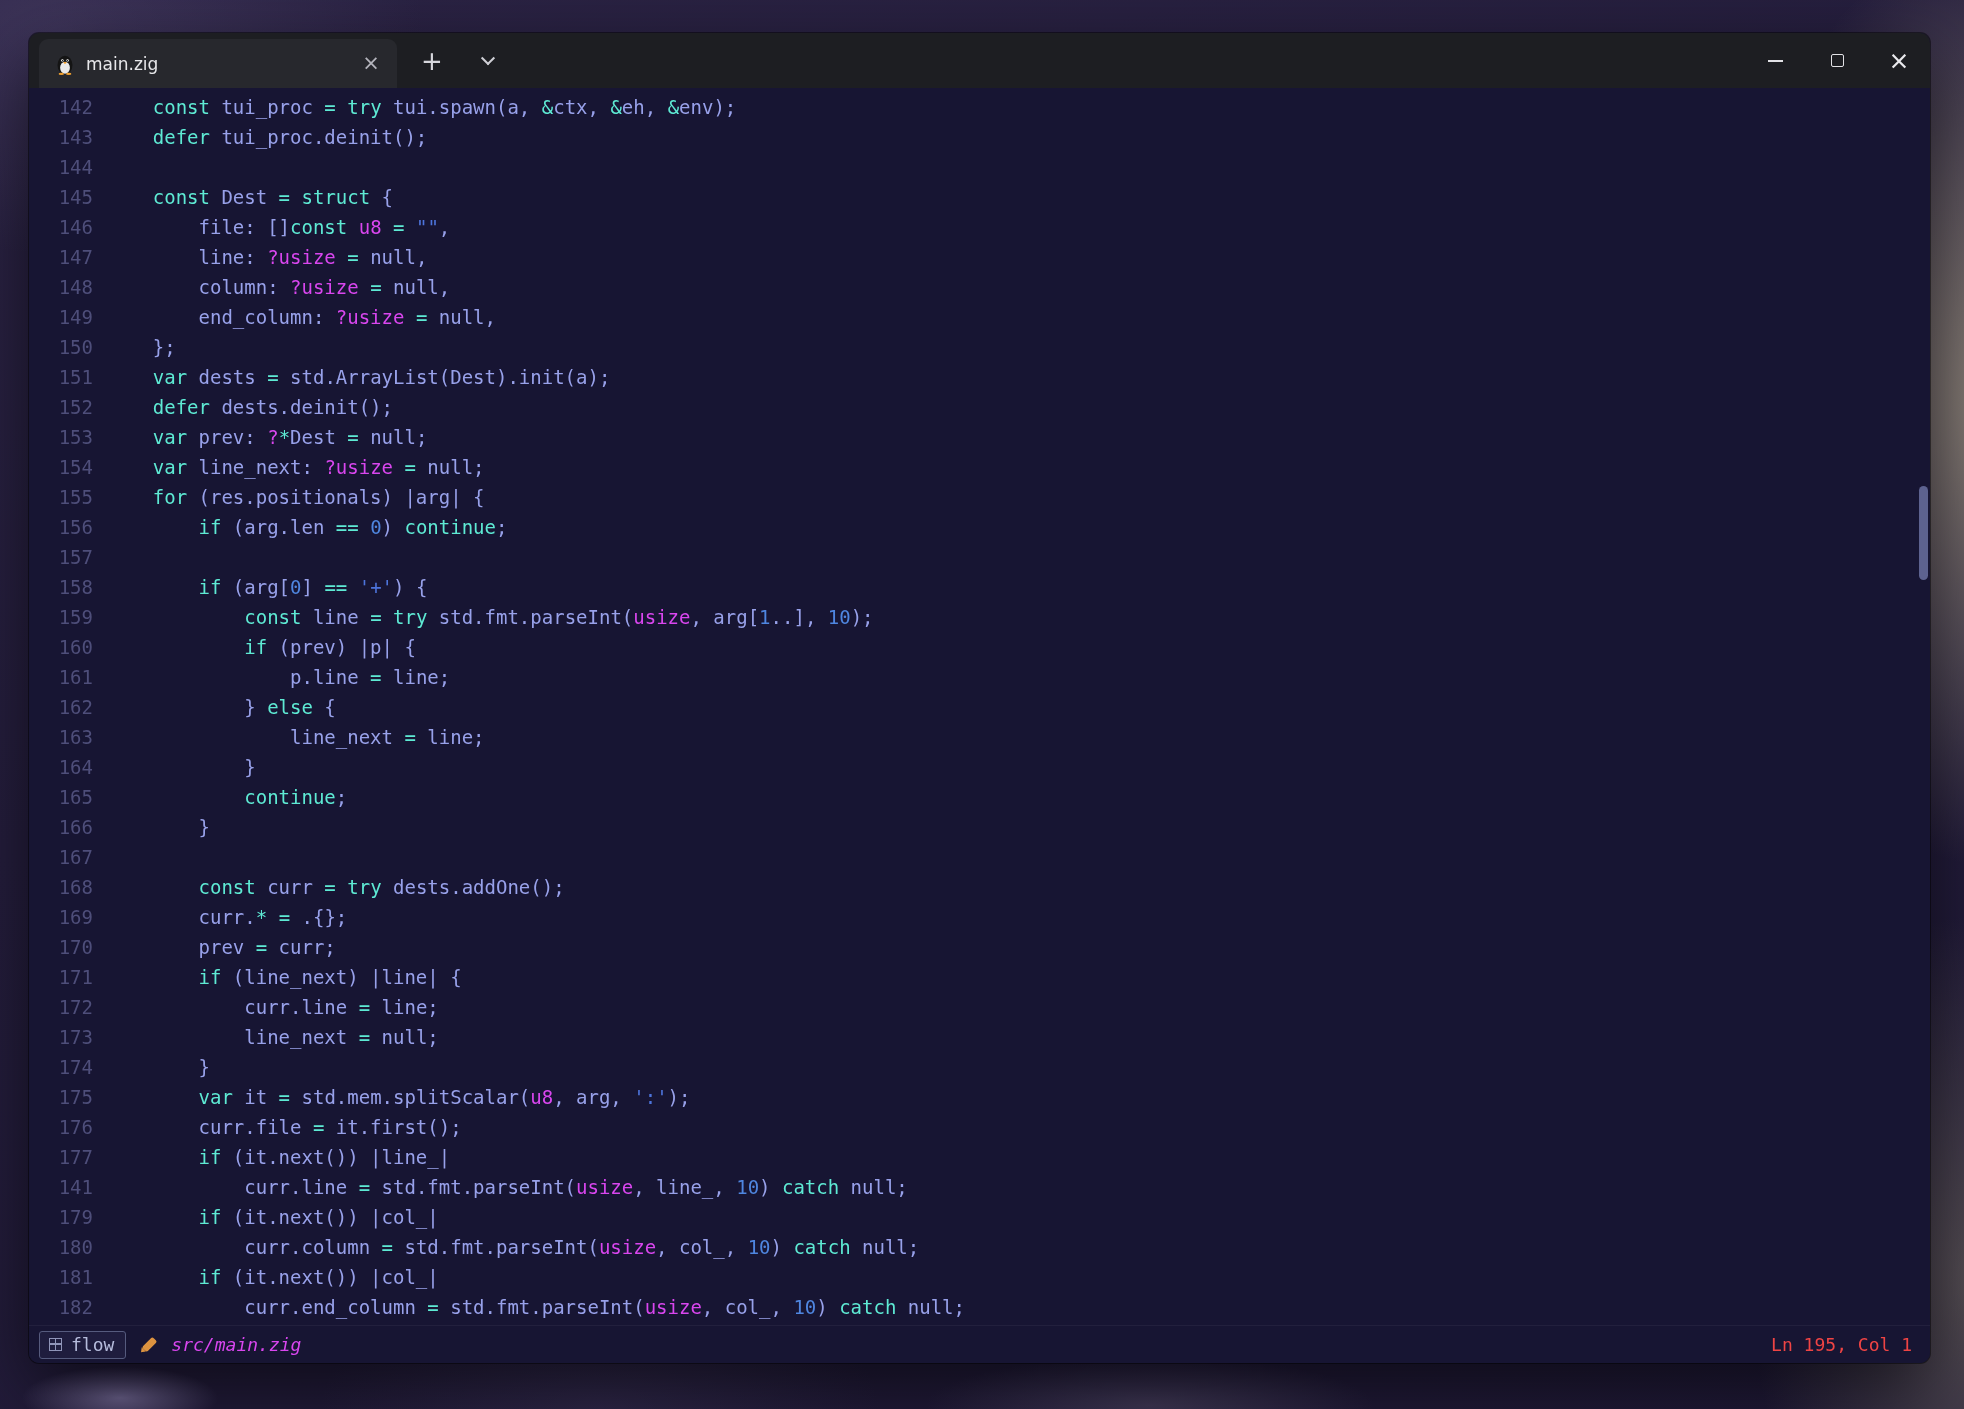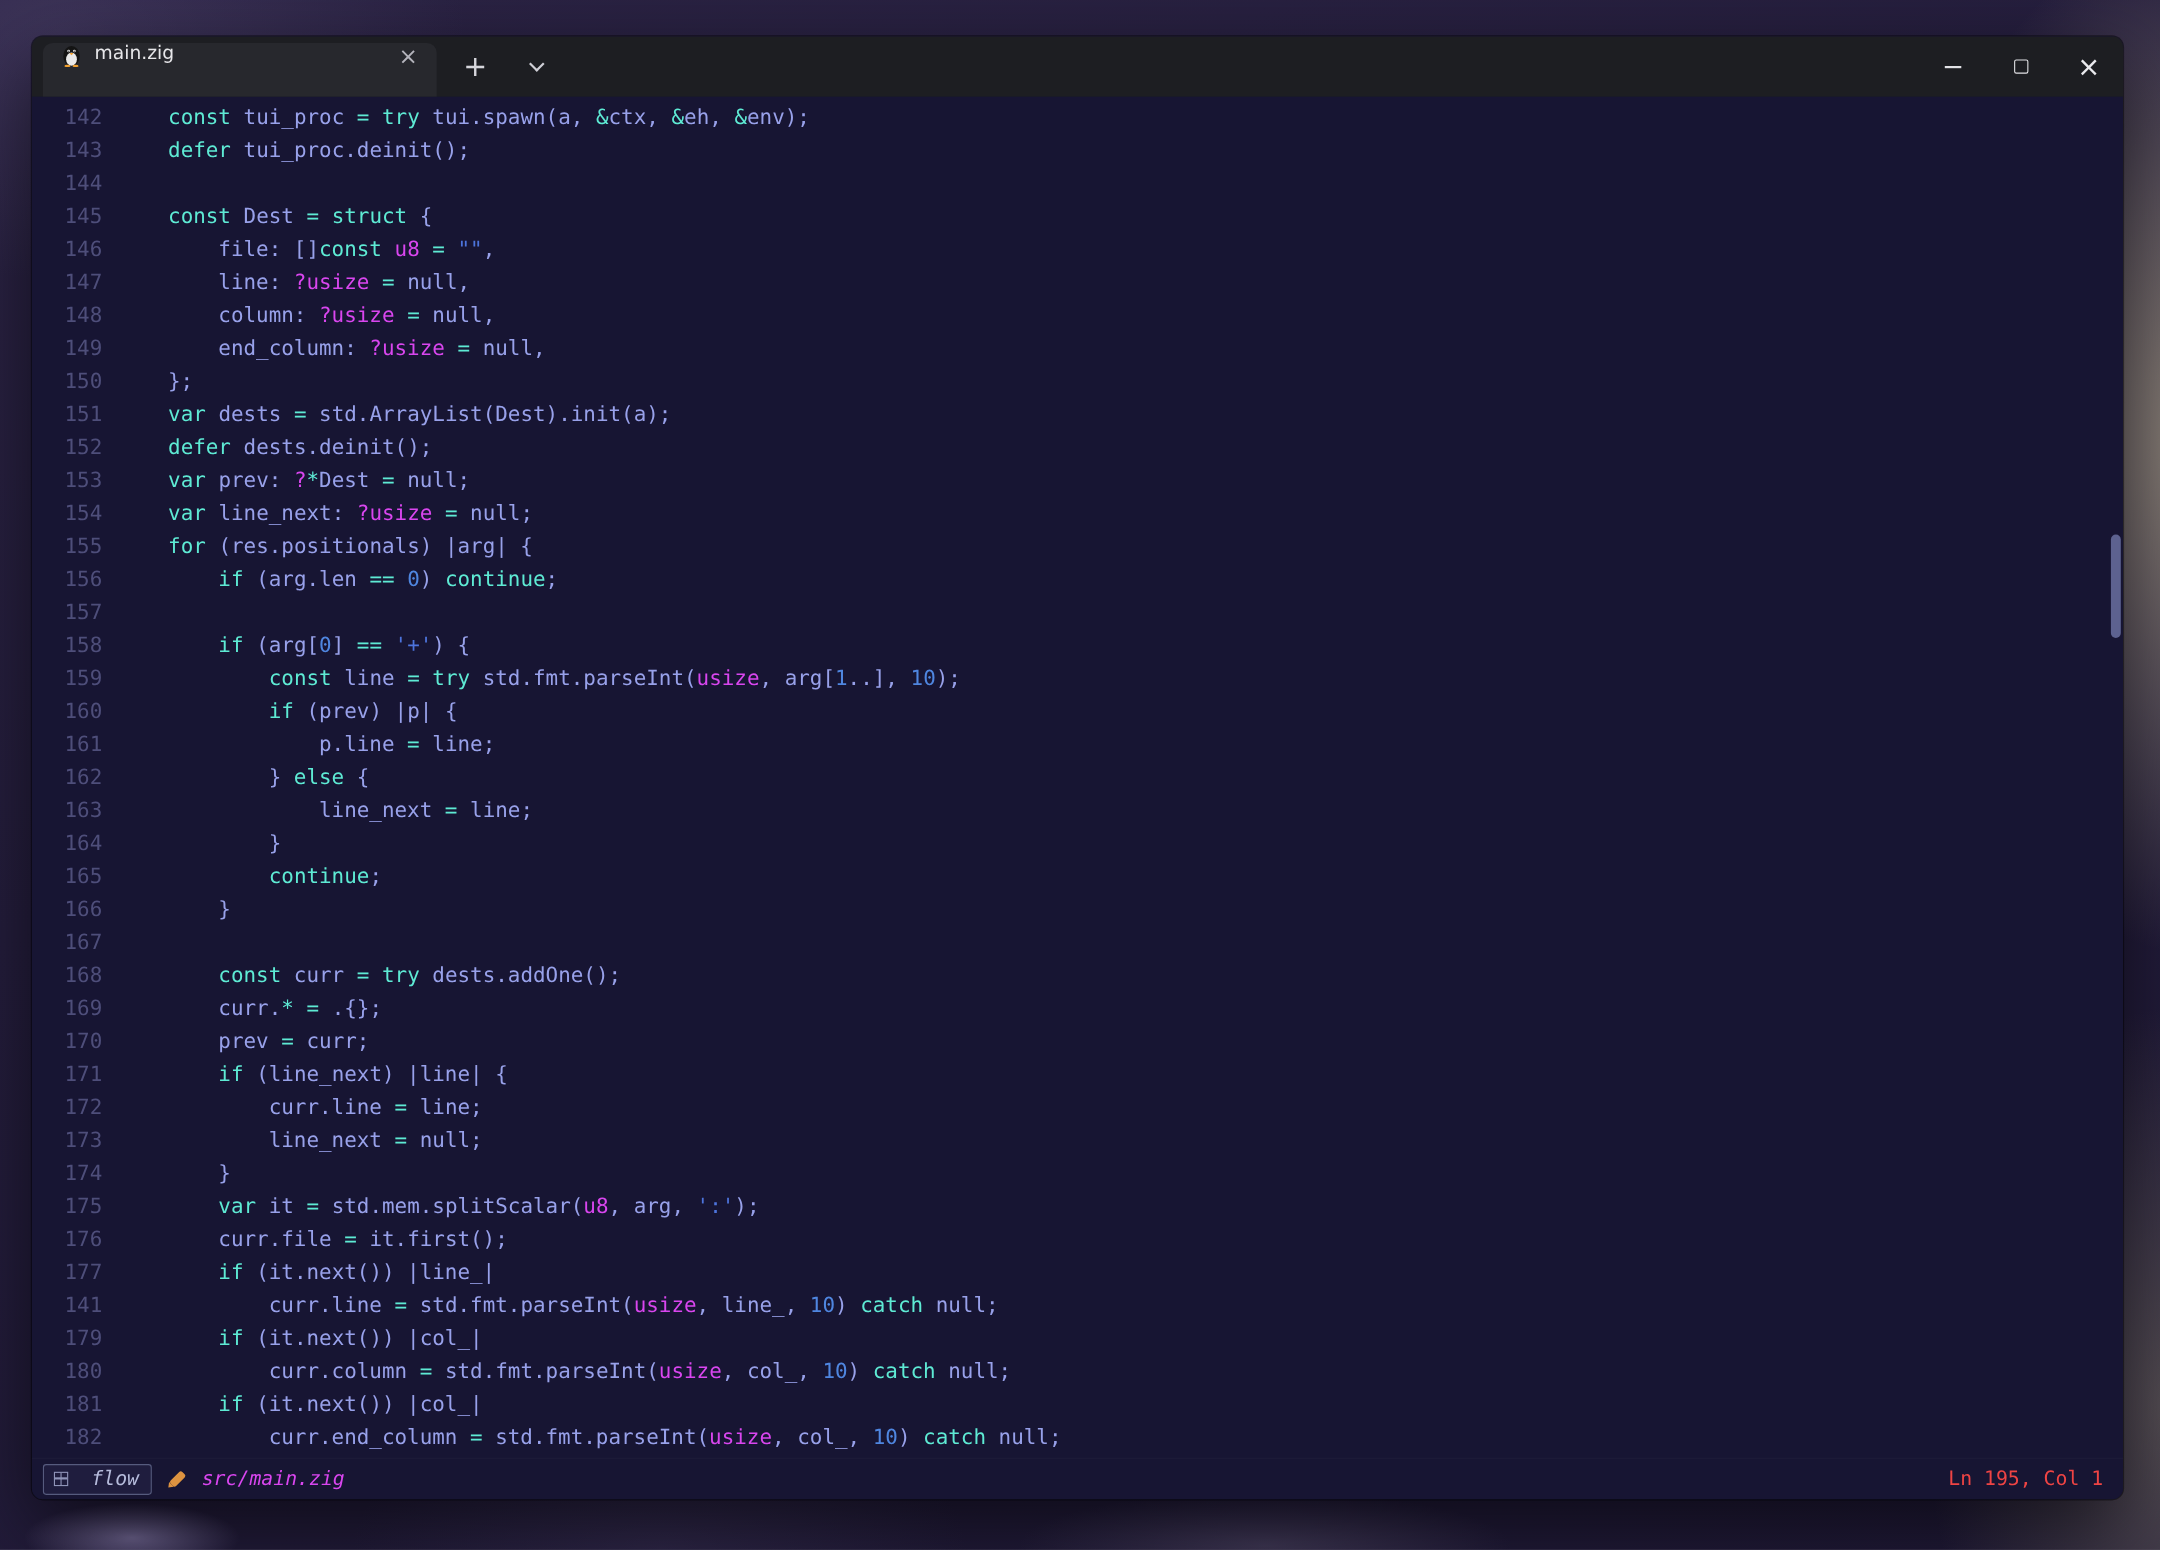--- a/index.html
+++ b/index.html
@@ -22,21 +22,21 @@
     border-radius:10px; overflow:hidden; background:#171533;
     box-shadow: 0 26px 70px rgba(0,0,0,.55), 0 0 0 1px rgba(0,0,0,.45);
   }
 
   
   .titlebar {
     height:55px; background:#1d1e22; display:flex; align-items:stretch; position:relative;
   }
   .tab {
     margin-top:6px; margin-left:10px; width:358px; background:#27282d;
-    border-radius:9px 9px 0 0; display:flex; align-items:flex-start;
+    border-radius:9px 9px 0 0; display:flex; align-items:center;
     padding:0 14px 0 16px; gap:11px;
   }
   .tab-title { color:#e7e7ea; font-size:17px; flex:1; }
   .tab-close {
     color:#b4b4bc; font-size:21px; line-height:1; width:24px; height:24px;
     display:flex; align-items:center; justify-content:center; border-radius:4px; cursor:default;
   }
   .newtab-btn {
     align-self:center; margin-left:18px; color:#d6d6dc; font-size:26px; line-height:1;
     width:34px; height:34px; display:flex; align-items:center; justify-content:center; border-radius:5px;
@@ -75,22 +75,22 @@
     background:#5d6290; border-radius:5px;
   }
 
   
   .statusbar {
     height:38px; display:flex; align-items:center; padding:0 18px 0 10px;
     background:#171533; border-top:1px solid rgba(255,255,255,.05);
     font-family:"DejaVu Sans Mono", monospace; font-size:18px; color:#9aa2cc;
   }
   .flow-chip {
-    display:flex; align-items:center; gap:21px; border:1px solid #565b7e;
-    background:#1f1d3e; padding:2px 11px 3px 9px; border-radius:3px; color:#b6bcdc;font-style:italic;
+    display:flex; align-items:center; gap:9px; border:1px solid #565b7e;
+    background:#1f1d3e; padding:2px 11px 3px 9px; border-radius:3px; color:#b6bcdc;
   }
   .grid-icon { width:13px; height:13px; border:1.5px solid #8f94b8; position:relative; }
   .grid-icon::before { content:""; position:absolute; left:50%; top:0; bottom:0; width:1.5px; margin-left:-0.75px; background:#8f94b8; }
   .grid-icon::after  { content:""; position:absolute; top:50%; left:0; right:0; height:1.5px; margin-top:-0.75px; background:#8f94b8; }
   .modified-icon {
     width:7px; height:15px; margin-left:20px; background:#dd9340; border-radius:2px;
     transform:rotate(45deg); flex:none;
   }
   .modified-icon::after {
     content:""; display:block; width:0; height:0; margin:15px 0 0 0;

